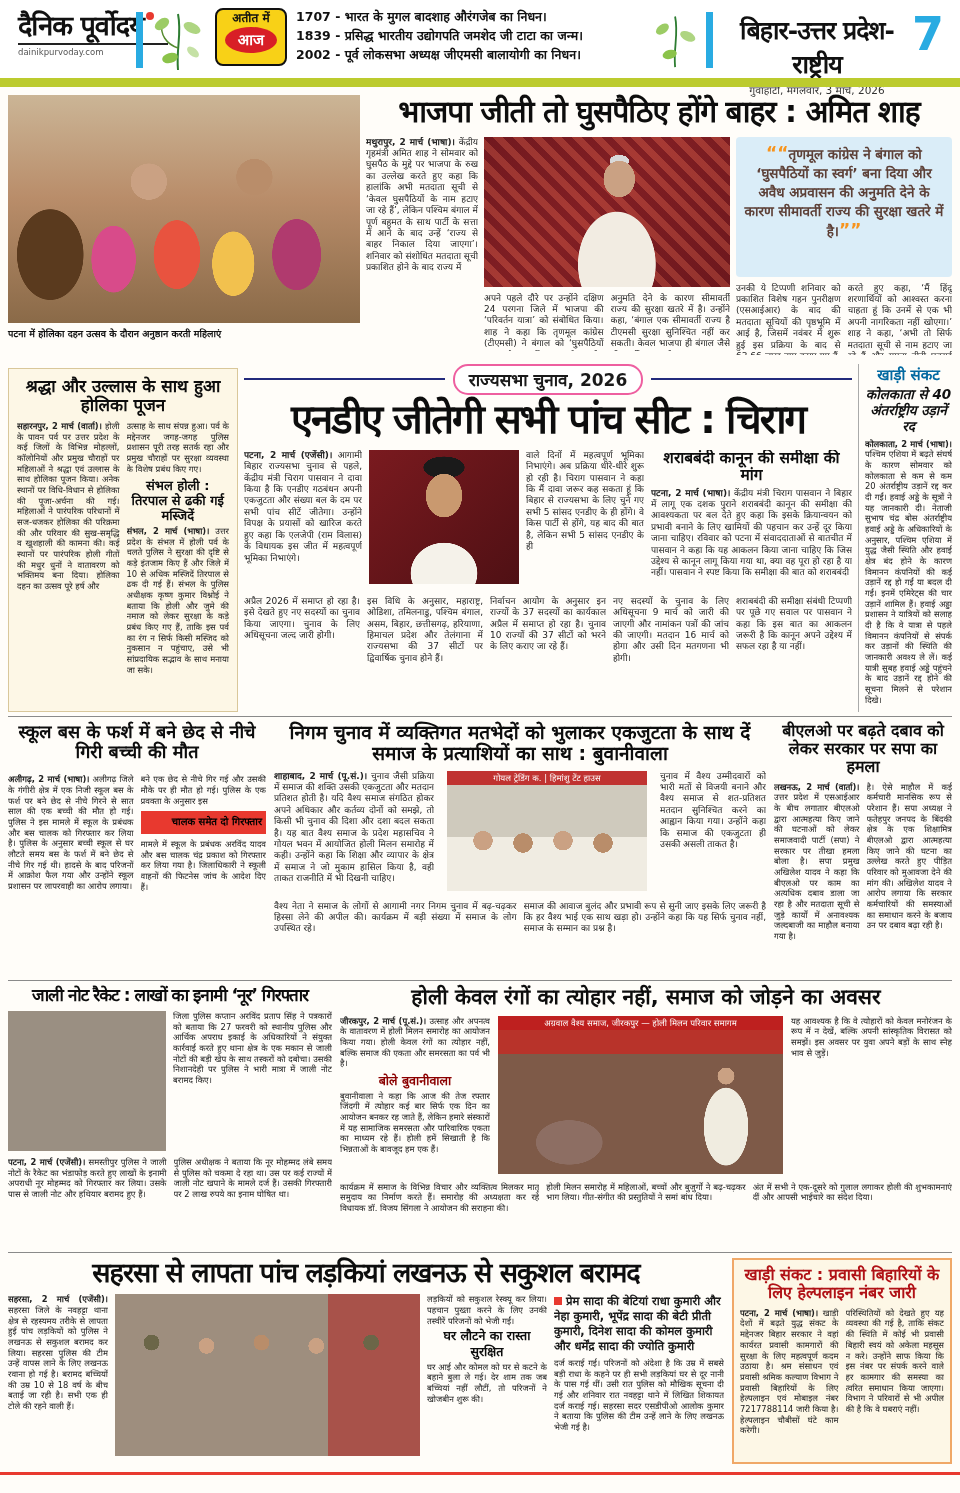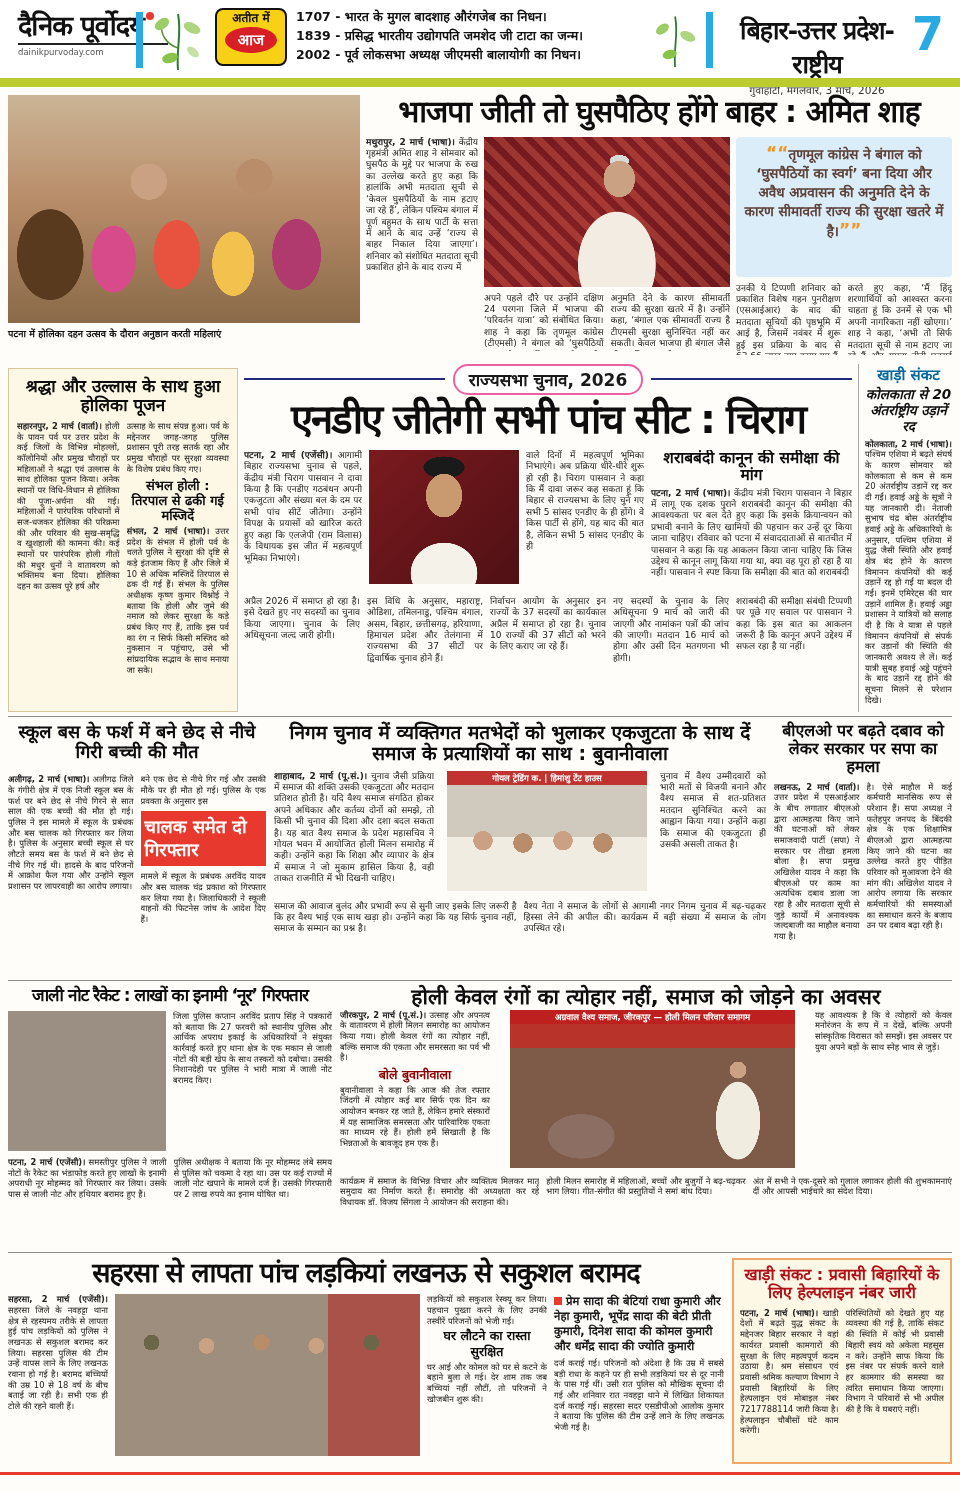--- a/index.html
+++ b/index.html
@@ -30,28 +30,28 @@
   .cols>div{flex:1;min-width:0;overflow:hidden;}
   .photo{position:relative;overflow:hidden;background:#9a8f82;}
   .caption{font-size:9.5px;font-weight:bold;color:#111;line-height:1.2;}
   .hrule{position:absolute;left:8px;width:944px;height:1px;background:#8a8a8a;}
   .quote-box{background:#daedf8;border-radius:4px;padding:6px 8px;text-align:center;}
   .quote-txt{font-size:13.5px;font-weight:bold;color:#5d4037;line-height:1.35;}
   .qmark{color:#f7941d;font-size:17px;font-weight:bold;}
   .banner-line{height:2px;background:#232a7c;flex:1;margin-top:14px;}
   .rs-banner{border:2px solid #ee5fa0;border-radius:15px;background:#fff;padding:2px 14px;font-size:17px;font-weight:bold;white-space:nowrap;}
   .cream{background:#fdf7e6;border:1px solid #d9c79a;box-sizing:border-box;}
-  .redbox{background:#e8392f;color:#ffffff;font-weight:bold;font-size:18px;text-align:left;padding:5px 4px;line-height:1.25;}
+  .redbox{background:#e8392f;color:#000000;font-weight:bold;font-size:10px;text-align:right;padding:5px 4px;line-height:1.25;}
   .kicker{font-weight:bold;font-size:15px;text-align:center;color:#0369a1;}
   .it-hl{font-style:italic;font-weight:bold;font-size:13.5px;text-align:center;color:#111;line-height:1.2;}
   .subhead-red{font-weight:bold;color:#b01116;}
   .redsq{display:inline-block;width:8px;height:8px;background:#e8392f;margin-right:4px;}
   .bold-box{font-weight:bold;font-size:12.5px;text-align:center;color:#0d0d0d;line-height:1.25;padding:2px 0;}
   .photo-banner{position:absolute;left:0;top:0;right:0;background:rgba(190,30,30,.88);color:#fff;
-    font-size:8.5px;font-weight:bold;text-align:center;padding:2px 2px;line-height:1.2;}
+    font-size:8.5px;font-weight:normal;text-align:center;padding:2px 2px;line-height:1.2;}
   .mini-hl{font-weight:bold;color:#8b0000;text-align:center;font-size:12.5px;}
 </style>
 </head>
 <body>
 
 <div class="page">
 
   <header class="masthead">
     <div class="abs" style="left:18px;top:12px;">
       <span class="logo">दैनिक पूर्वोदय</span><span class="logo-dot"></span>
@@ -183,21 +183,21 @@
       <div>अप्रैल 2026 में समाप्त हो रहा है। इसे देखते हुए नए सदस्यों का चुनाव किया जाएगा। चुनाव के लिए अधिसूचना जल्द जारी होगी।</div>
       <div>इस विधि के अनुसार, महाराष्ट्र, ओडिशा, तमिलनाडु, पश्चिम बंगाल, असम, बिहार, छत्तीसगढ़, हरियाणा, हिमाचल प्रदेश और तेलंगाना में राज्यसभा की 37 सीटों पर द्विवार्षिक चुनाव होने हैं।</div>
       <div>निर्वाचन आयोग के अनुसार इन राज्यों के 37 सदस्यों का कार्यकाल अप्रैल में समाप्त हो रहा है। चुनाव 10 राज्यों की 37 सीटों को भरने के लिए कराए जा रहे हैं।</div>
       <div>नए सदस्यों के चुनाव के लिए अधिसूचना 9 मार्च को जारी की जाएगी और नामांकन पत्रों की जांच की जाएगी। मतदान 16 मार्च को होगा और उसी दिन मतगणना भी होगी।</div>
       <div>शराबबंदी की समीक्षा संबंधी टिप्पणी पर पूछे गए सवाल पर पासवान ने कहा कि इस बात का आकलन जरूरी है कि कानून अपने उद्देश्य में सफल रहा है या नहीं।</div>
     </div>
   </div>
 
   <div class="abs" style="left:858px;top:364px;width:94px;height:348px;border-left:1px solid #aaa;padding-left:6px;box-sizing:border-box;">
     <div class="kicker">खाड़ी संकट</div>
-    <div class="it-hl" style="margin-top:2px;">कोलकाता से 20 अंतर्राष्ट्रीय उड़ानें रद</div>
+    <div class="it-hl" style="margin-top:2px;">कोलकाता से 40 अंतर्राष्ट्रीय उड़ानें रद</div>
     <div class="body-txt sm" style="margin-top:4px;height:270px;overflow:hidden;">
       <span class="dl">कोलकाता, 2 मार्च (भाषा)।</span>
       <span>पश्चिम एशिया में बढ़ते संघर्ष के कारण सोमवार को कोलकाता से कम से कम 20 अंतर्राष्ट्रीय उड़ानें रद्द कर दी गईं। हवाई अड्डे के सूत्रों ने यह जानकारी दी।</span>
       <span>नेताजी सुभाष चंद्र बोस अंतर्राष्ट्रीय हवाई अड्डे के अधिकारियों के अनुसार, पश्चिम एशिया में युद्ध जैसी स्थिति और हवाई क्षेत्र बंद होने के कारण विमानन कंपनियों की कई उड़ानें रद्द हो गईं या बदल दी गईं।</span>
       <span>इनमें एमिरेट्स की चार उड़ानें शामिल हैं। हवाई अड्डा प्रशासन ने यात्रियों को सलाह दी है कि वे यात्रा से पहले विमानन कंपनियों से संपर्क कर उड़ानों की स्थिति की जानकारी अवश्य ले लें। कई यात्री सुबह हवाई अड्डे पहुंचने के बाद उड़ानें रद्द होने की सूचना मिलने से परेशान दिखे।</span>
     </div>
   </div>
 
   <div class="hrule" style="top:716px;"></div>
 
@@ -228,22 +228,22 @@
             radial-gradient(16px 16px at 18% 58%, #caa183 60%, transparent 61%),
             radial-gradient(16px 16px at 38% 60%, #b98d6a 60%, transparent 61%),
             radial-gradient(16px 16px at 58% 58%, #caa183 60%, transparent 61%),
             radial-gradient(16px 16px at 78% 60%, #b98d6a 60%, transparent 61%),
             linear-gradient(180deg,#cfcabd 0 55%,#f0ece2 55% 100%);">
         <div class="photo-banner">गोयल ट्रेडिंग क.  |  हिमांशु टेंट हाउस</div>
       </div>
       <div class="body-txt" style="flex:1;min-width:0;overflow:hidden;">चुनाव में वैश्य उम्मीदवारों को भारी मतों से विजयी बनाने और वैश्य समाज से शत-प्रतिशत मतदान सुनिश्चित करने का आह्वान किया गया। उन्होंने कहा कि समाज की एकजुटता ही उसकी असली ताकत है।</div>
     </div>
     <div class="cols body-txt" style="margin-top:6px;height:74px;">
+      <div>वैश्य नेता ने समाज के लोगों से आगामी नगर निगम चुनाव में बढ़-चढ़कर हिस्सा लेने की अपील की। कार्यक्रम में बड़ी संख्या में समाज के लोग उपस्थित रहे।</div>
       <div>समाज की आवाज बुलंद और प्रभावी रूप से सुनी जाए इसके लिए जरूरी है कि हर वैश्य भाई एक साथ खड़ा हो। उन्होंने कहा कि यह सिर्फ चुनाव नहीं, समाज के सम्मान का प्रश्न है।</div>
-      <div>वैश्य नेता ने समाज के लोगों से आगामी नगर निगम चुनाव में बढ़-चढ़कर हिस्सा लेने की अपील की। कार्यक्रम में बड़ी संख्या में समाज के लोग उपस्थित रहे।</div>
     </div>
   </div>
 
   <div class="abs" style="left:774px;top:722px;width:178px;height:252px;">
     <div class="hl" style="font-size:16px;">बीएलओ पर बढ़ते दबाव को लेकर सरकार पर सपा का हमला</div>
     <div class="cols body-txt sm" style="margin-top:6px;height:202px;">
       <div>
         <span class="dl">लखनऊ, 2 मार्च (वार्ता)।</span>
         <span>उत्तर प्रदेश में एसआईआर के बीच लगातार बीएलओ द्वारा आत्महत्या किए जाने की घटनाओं को लेकर समाजवादी पार्टी (सपा) ने सरकार पर तीखा हमला बोला है। सपा प्रमुख अखिलेश यादव ने कहा कि बीएलओ पर काम का अत्यधिक दबाव डाला जा रहा है और मतदाता सूची से जुड़े कार्यों में अनावश्यक जल्दबाजी का माहौल बनाया गया है।</span>
       </div>
@@ -272,21 +272,21 @@
       <div>
         <span class="dl">पटना, 2 मार्च (एजेंसी)।</span>
         <span>समस्तीपुर पुलिस ने जाली नोटों के रैकेट का भंडाफोड़ करते हुए लाखों के इनामी अपराधी नूर मोहम्मद को गिरफ्तार कर लिया। उसके पास से जाली नोट और हथियार बरामद हुए हैं।</span>
       </div>
       <div>पुलिस अधीक्षक ने बताया कि नूर मोहम्मद लंबे समय से पुलिस को चकमा दे रहा था। उस पर कई राज्यों में जाली नोट खपाने के मामले दर्ज हैं। उसकी गिरफ्तारी पर 2 लाख रुपये का इनाम घोषित था।</div>
     </div>
   </div>
 
   <div class="abs" style="left:340px;top:986px;width:612px;height:260px;">
     <div class="hl" style="font-size:21px;">होली केवल रंगों का त्योहार नहीं, समाज को जोड़ने का अवसर</div>
-    <div style="display:flex;gap:20px;height:160px;">
+    <div style="display:flex;gap:8px;margin-top:6px;height:160px;">
       <div class="body-txt sm" style="width:150px;flex:none;overflow:hidden;">
         <span class="dl">जीरकपुर, 2 मार्च (पू.सं.)।</span>
         <span>उत्साह और अपनत्व के वातावरण में होली मिलन समारोह का आयोजन किया गया। होली केवल रंगों का त्योहार नहीं, बल्कि समाज की एकता और समरसता का पर्व भी है।</span>
         <div class="mini-hl" style="margin:4px 0 2px 0;">बोले बुवानीवाला</div>
         <span>बुवानीवाला ने कहा कि आज की तेज रफ्तार जिंदगी में त्योहार कई बार सिर्फ एक दिन का आयोजन बनकर रह जाते हैं, लेकिन हमारे संस्कारों में यह सामाजिक समरसता और पारिवारिक एकता का माध्यम रहे हैं। होली हमें सिखाती है कि भिन्नताओं के बावजूद हम एक हैं।</span>
       </div>
       <div class="photo" style="width:285px;height:158px;flex:none;
            background:
             radial-gradient(40px 70px at 80% 70%, #f0ece0 55%, transparent 56%),
             radial-gradient(14px 14px at 80% 38%, #caa183 60%, transparent 61%),

